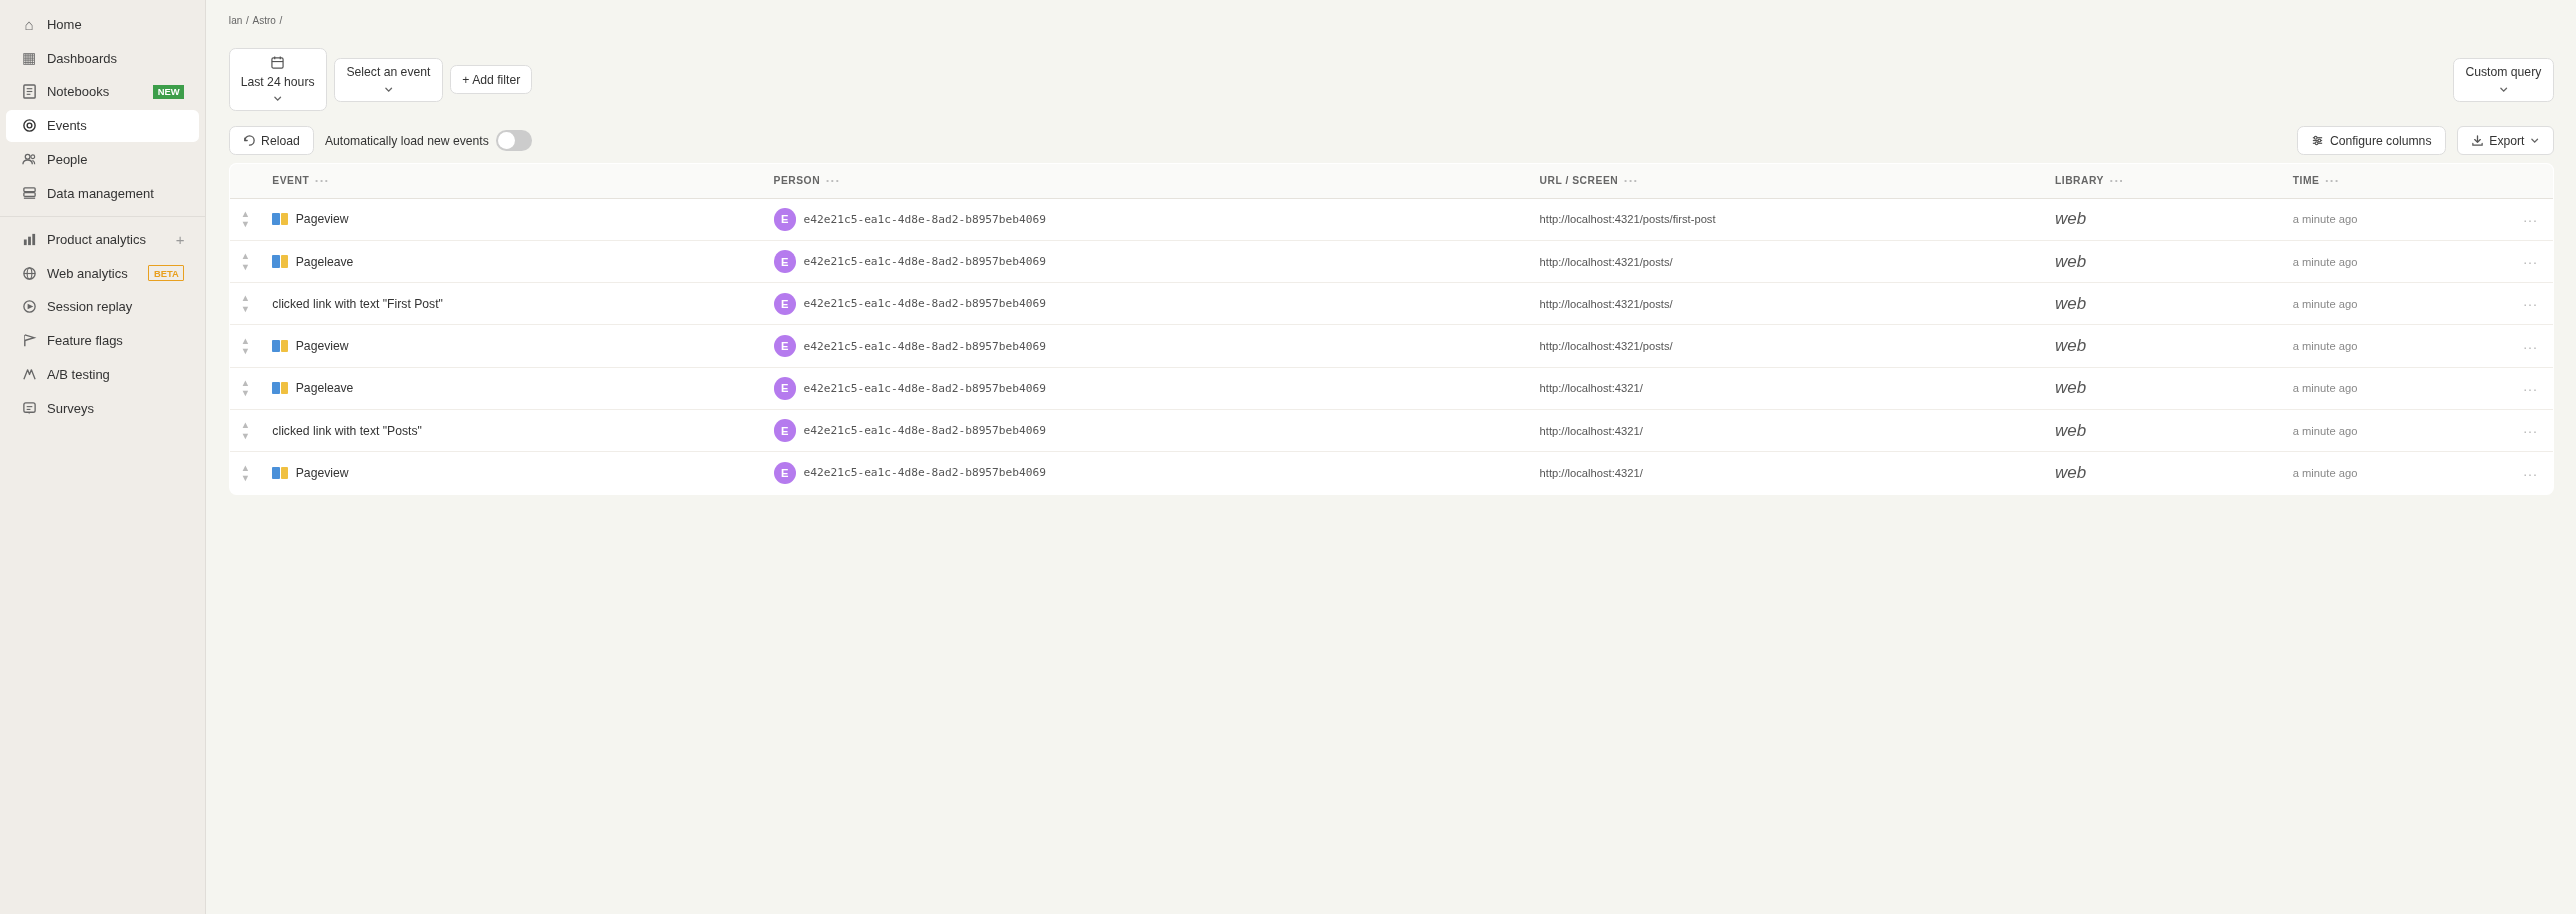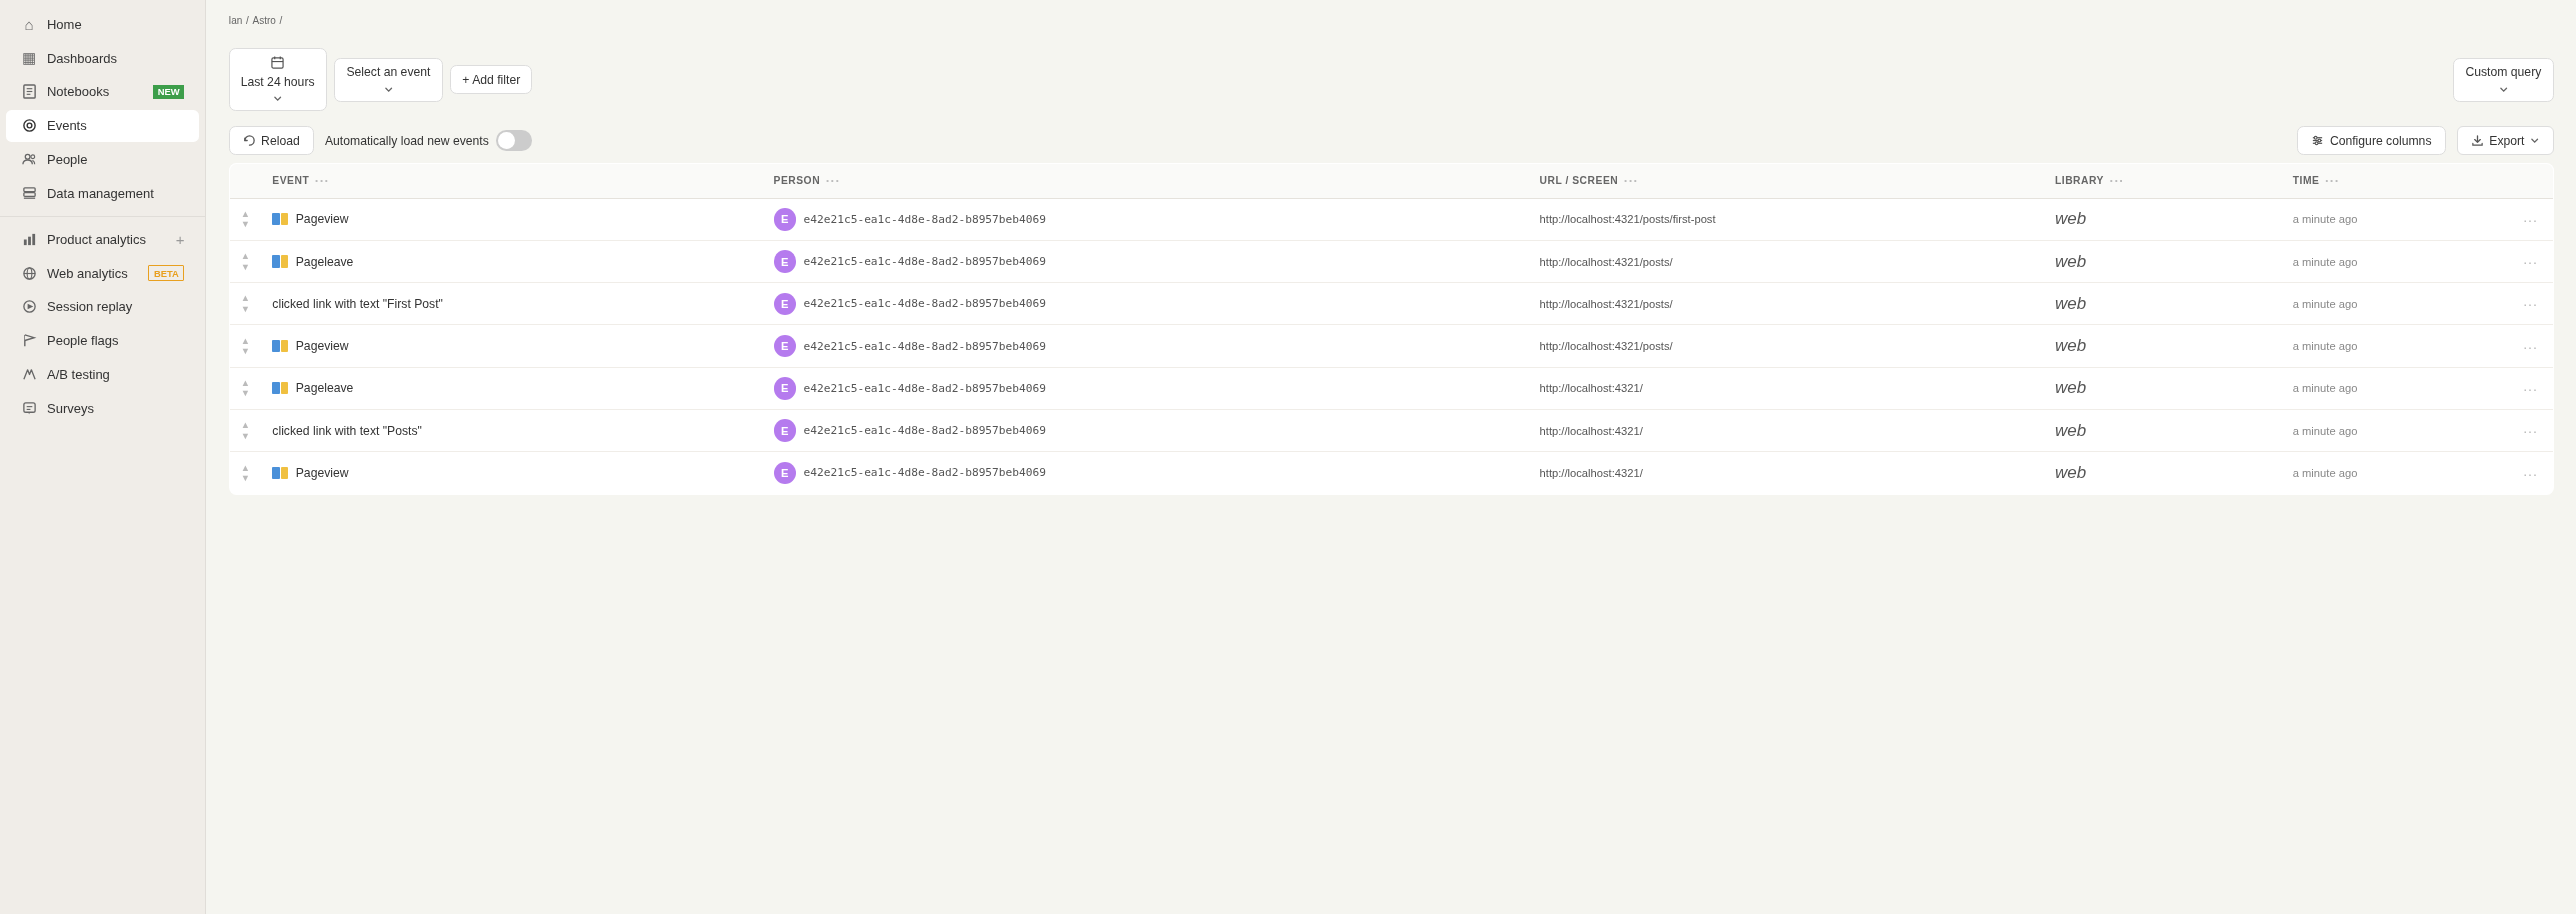--- a/index.html
+++ b/index.html
@@ -381,21 +381,21 @@
     </span>
     <span>Session replay</span>
   </div>
   <div class="sidebar-item">
     <span class="icon">
       <svg width="15" height="15" viewBox="0 0 16 16" fill="none">
           <line x1="3" y1="2" x2="3" y2="14" stroke="#666" stroke-width="1.5"></line>
           <path d="M3 2 L13 5 L3 8" stroke="#666" stroke-width="1.4" fill="#f0ede8"></path>
         </svg>
     </span>
-    <span>People flags</span>
+    <span>Feature flags</span>
   </div>
   <div class="sidebar-item">
     <span class="icon">
       <svg width="15" height="15" viewBox="0 0 16 16" fill="none">
           <path d="M2 13 L6 3 L8 8 L10 3 L14 13" stroke="#666" stroke-width="1.4" fill="none" stroke-linejoin="round"></path>
         </svg>
     </span>
     <span>A/B testing</span>
   </div>
   <div class="sidebar-item">

